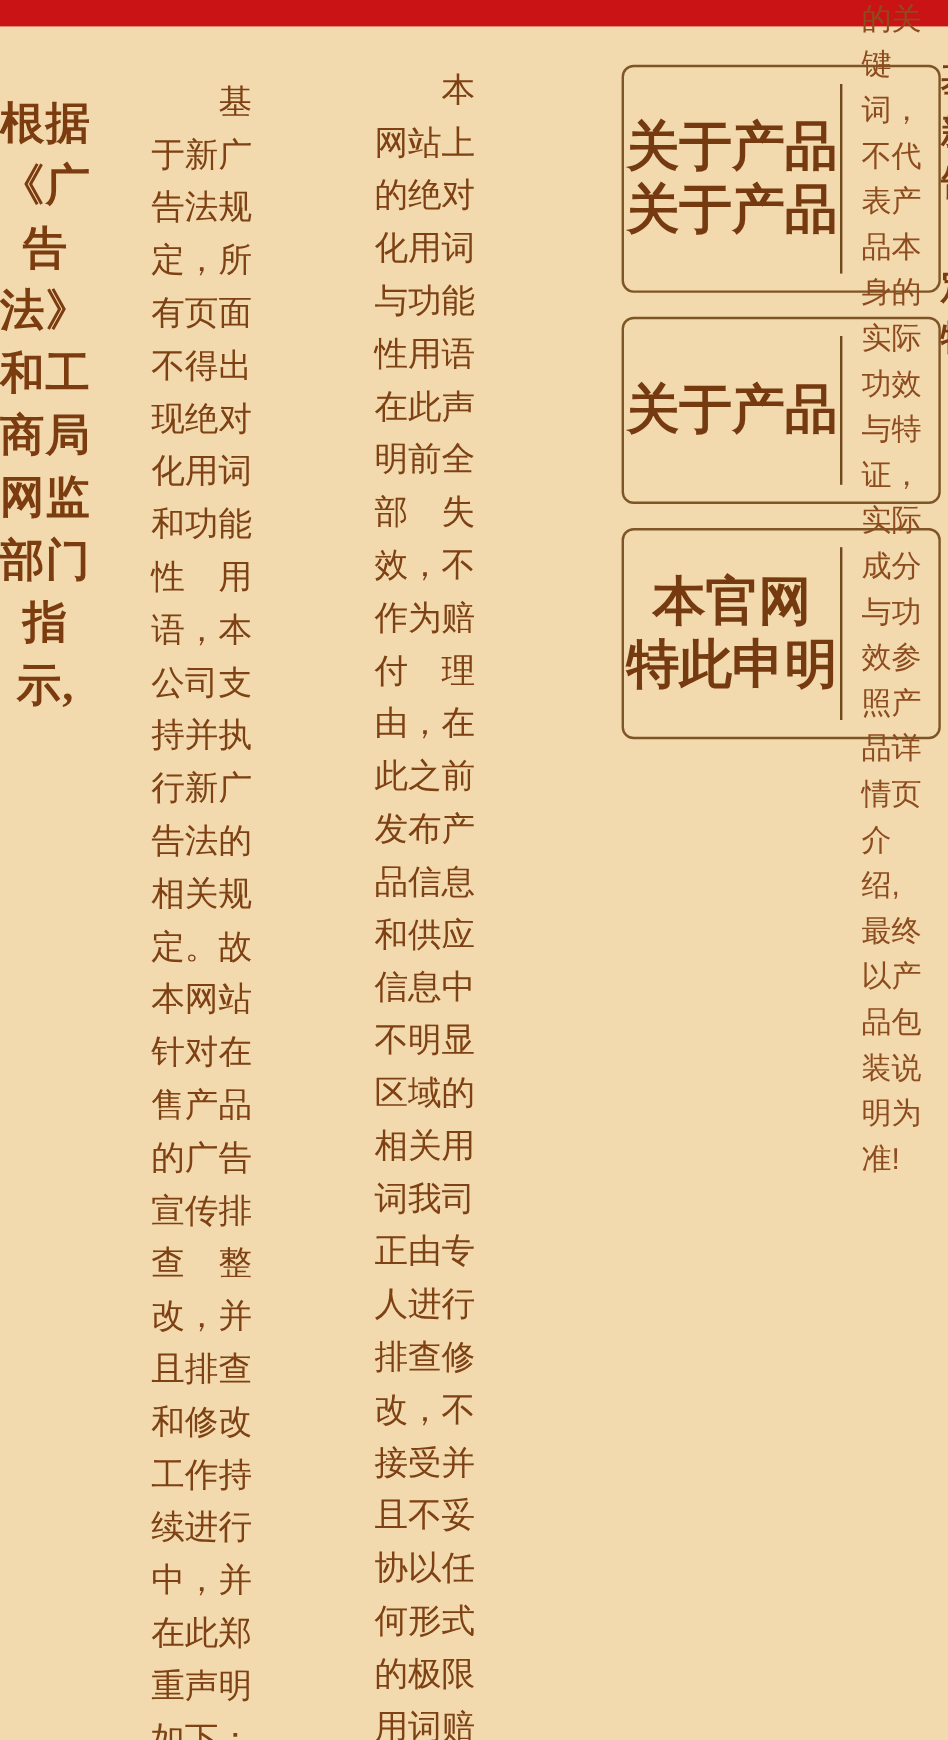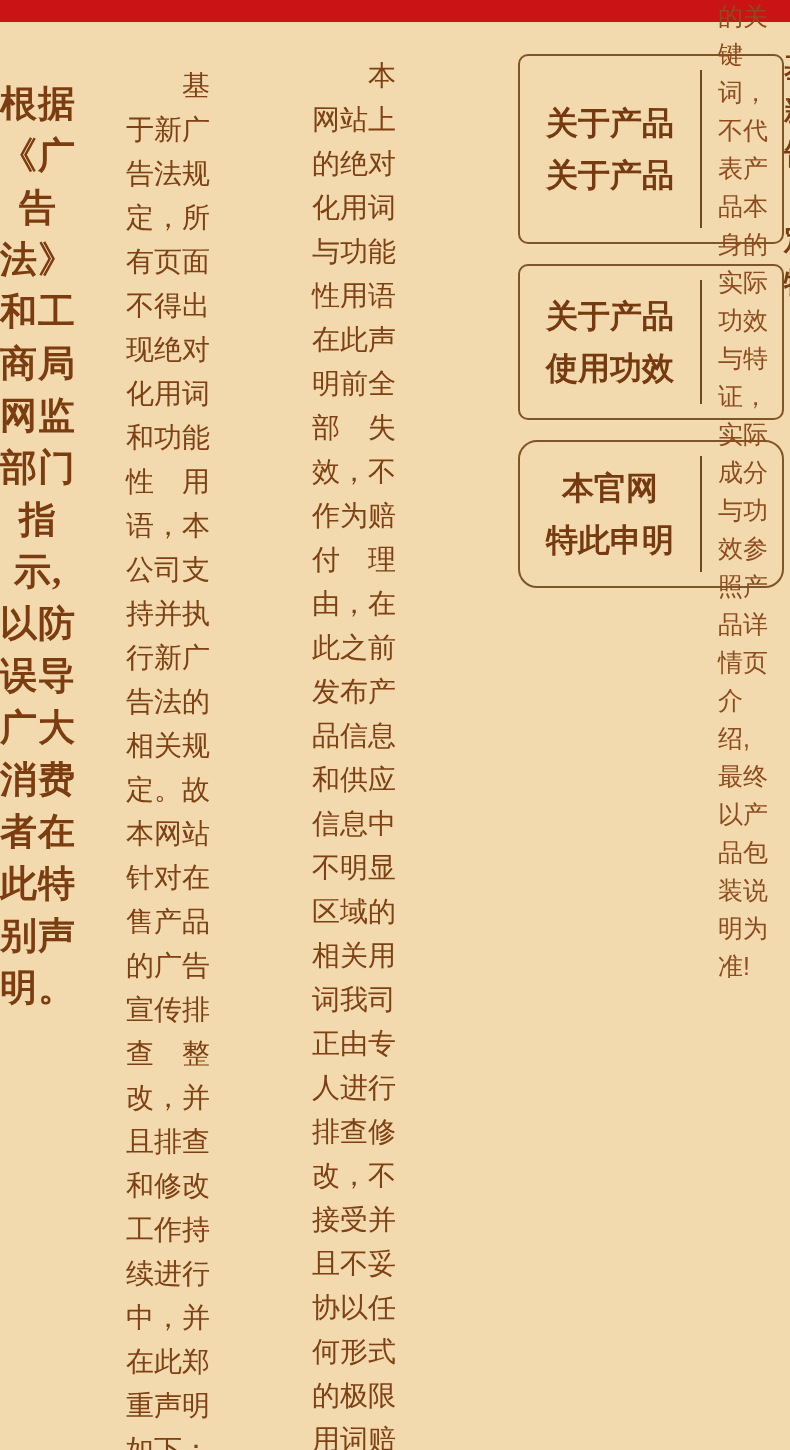--- a/index.html
+++ b/index.html
@@ -50,26 +50,26 @@
     box-sizing: border-box;
     border: 2px solid #7d5526;
     border-radius: 10px;
     margin-bottom: 20px;
     display: flex;
     flex-direction: row;
     align-items: center;
   }
   .notice-1 { height: 190px; }
   .notice-2 { height: 156px; }
-  .notice-3 { height: 148px; border-radius: 19px; }
+  .notice-3 { height: 176px; }
   .notice-label {
     flex: 0 0 180px;
     text-align: center;
     font-weight: bold;
-    font-size: 32px;
+    font-size: 44px;
     line-height: 52px;
     color: #753a10;
     font-family: "Liberation Serif", serif;
   }
   .notice-divider {
     flex: 0 0 2px;
     align-self: stretch;
     background: #70491d;
     margin: 14px 0;
   }
@@ -103,42 +103,40 @@
 </style>
 </head>
 <body>
 
 <div class="top-bar"></div>
 
 <div class="content">
 
   <div class="page-title">
     <div>根据《广告法》和工商局网监部门指示,</div>
-    <div>以防误导广大消费者在此特别声明。</div>
   </div>
 
   <p class="body-para para-1">基于新广告法规定，所有页面不得出现绝对化用词和功能性用语，本公司支持并执行新广告法的相关规定。故本网站针对在售产品的广告宣传排查整改，并且排查和修改工作持续进行中，并在此郑重声明如下：</p>
 
   <p class="body-para para-2">本网站上的绝对化用词与功能性用语在此声明前全部失效，不作为赔付理由，在此之前发布产品信息和供应信息中不明显区域的相关用词我司正由专人进行排查修改，不接受并且不妥协以任何形式的极限用词赔付，希望各位消费者理解，也请职业打假人了解以上详情。</p>
 
   <div class="notices">
 
     <div class="notice-box notice-1">
       <div class="notice-label">
         <div>关于产品</div>
         <div>关于产品</div>
       </div>
       <div class="notice-divider"></div>
       <div class="notice-text">为方便广大消费者购物搜索，本官网产品标题仅仅是平台消费者搜索习惯而使用的关键词，不代表产品本身的实际功效与特证，实际成分与功效参照产品详情页介绍,最终以产品包装说明为准!</div>
     </div>
 
     <div class="notice-box notice-2">
       <div class="notice-label">
         <div>关于产品</div>
-        <div>使用功效</div>
       </div>
       <div class="notice-divider"></div>
     </div>
 
     <div class="notice-box notice-3">
       <div class="notice-label">
         <div>本官网</div>
         <div>特此申明</div>
       </div>
       <div class="notice-divider"></div>

